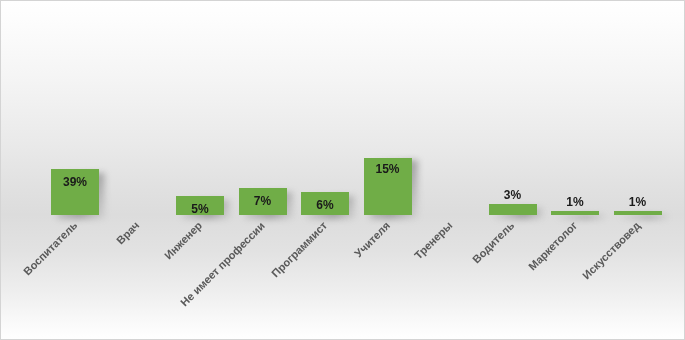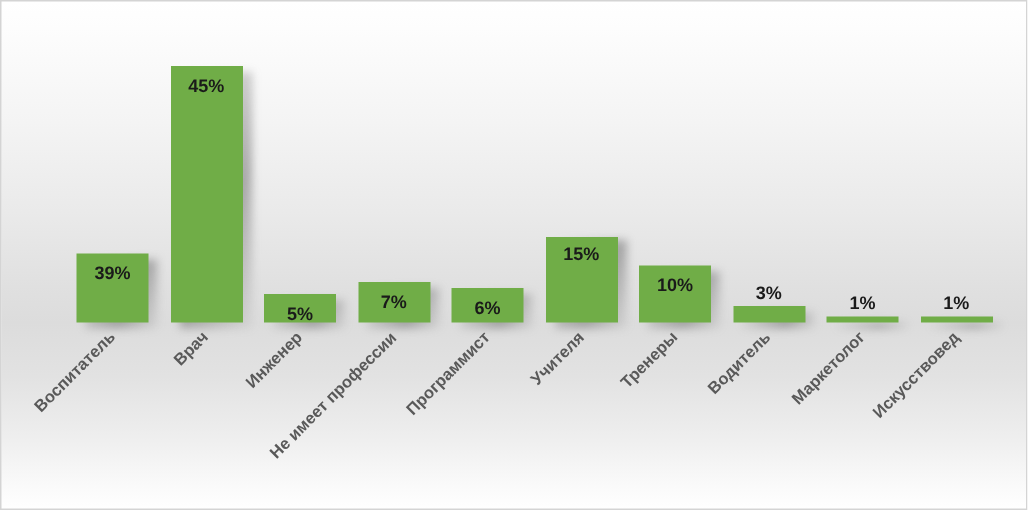--- a/index.html
+++ b/index.html
@@ -99,25 +99,20 @@
 <body>
 
 <div id="chart-frame">
   <div id="plot-area">
       <div class="bar-slot" style="left: 50px; height: 46px;">
         <div class="bar-shadow"></div>
         <div class="bar" style="height: 46px; background: rgb(112, 173, 71);"></div>
         <div class="bar-value inside">39%</div>
       </div>
       <div class="cat-label" style="left: 19.803px; top: 268.197px;">Воспитатель</div>
-      <div class="bar-slot" style="left: 112.5px; height: 171px;">
-        <div class="bar-shadow"></div>
-        <div class="bar" style="height: 171px; background: rgb(112, 173, 71);"></div>
-        <div class="bar-value inside">45%</div>
-      </div>
       <div class="cat-label" style="left: 113.411px; top: 237.089px;">Врач</div>
       <div class="bar-slot" style="left: 175px; height: 19px;">
         <div class="bar-shadow"></div>
         <div class="bar" style="height: 19px; background: rgb(112, 173, 71);"></div>
         <div class="bar-value inside">5%</div>
       </div>
       <div class="cat-label" style="left: 161.064px; top: 251.936px;">Инженер</div>
       <div class="bar-slot" style="left: 237.5px; height: 27px;">
         <div class="bar-shadow"></div>
         <div class="bar" style="height: 27px; background: rgb(112, 173, 71);"></div>
@@ -129,25 +124,20 @@
         <div class="bar" style="height: 23px; background: rgb(112, 173, 71);"></div>
         <div class="bar-value inside">6%</div>
       </div>
       <div class="cat-label" style="left: 268.389px; top: 269.611px;">Программист</div>
       <div class="bar-slot" style="left: 362.5px; height: 59px;">
         <div class="bar-shadow"></div>
         <div class="bar" style="height: 57px; background: rgb(112, 173, 71);"></div>
         <div class="bar-value inside">15%</div>
       </div>
       <div class="cat-label" style="left: 350.685px; top: 249.815px;">Учителя</div>
-      <div class="bar-slot" style="left: 425px; height: 38px;">
-        <div class="bar-shadow"></div>
-        <div class="bar" style="height: 38px; background: rgb(112, 173, 71);"></div>
-        <div class="bar-value inside">10%</div>
-      </div>
       <div class="cat-label" style="left: 411.064px; top: 251.936px;">Тренеры</div>
       <div class="bar-slot" style="left: 487.5px; height: 11px;">
         <div class="bar-shadow"></div>
         <div class="bar" style="height: 11px; background: rgb(112, 173, 71);"></div>
         <div class="bar-value above">3%</div>
       </div>
       <div class="cat-label" style="left: 469.322px; top: 256.178px;">Водитель</div>
       <div class="bar-slot" style="left: 550px; height: 4px;">
         <div class="bar-shadow"></div>
         <div class="bar" style="height: 4px; background: rgb(112, 173, 71);"></div>

